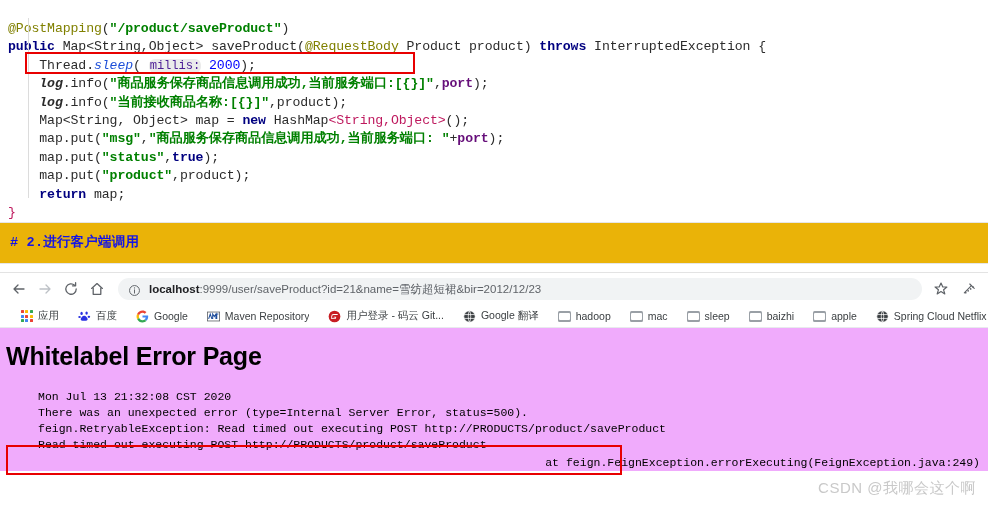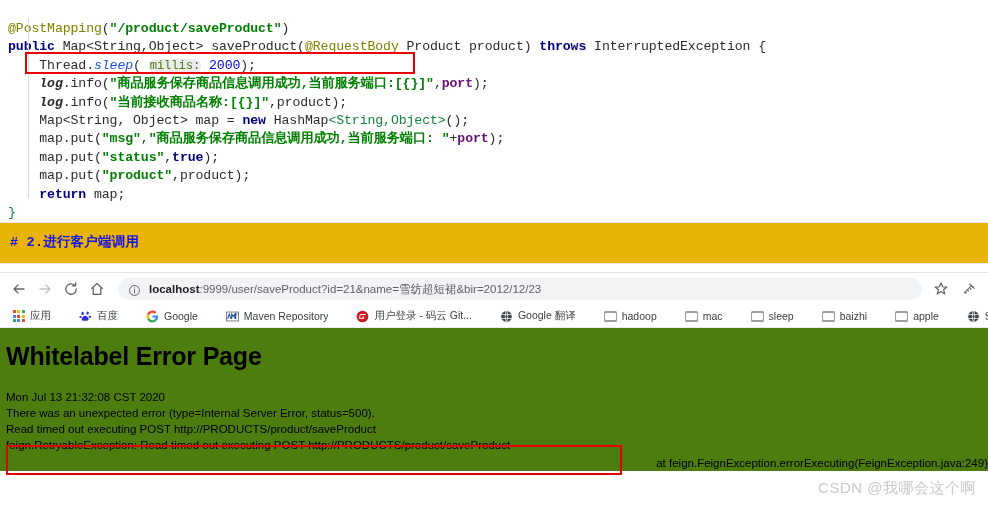--- a/index.html
+++ b/index.html
@@ -43,23 +43,23 @@
   .ln { display: block; padding-left: 8px; }
   .kw      { color: #000080; font-weight: bold; }
   .anno    { color: #808000; }
   .str     { color: #008000; font-weight: bold; }
   .strcn   { color: #008000; font-weight: bold; }
   .num     { color: #0000ff; }
   .fld     { color: #660e7a; font-weight: bold; }
   .mth     { color: #2b2b2b; font-style: italic; font-weight: bold; }
   .mthi    { color: #1d4ed8; font-style: italic; }
   .plain   { color: #2b2b2b; }
-  .dim     { color: #15803d; }
+  .dim     { color: #be185d; }
   .hint    {
-    color: #4d7c0f;
+    color: #4c1d95;
     background: #ebebeb;
     border-radius: 6px;
     padding: 0 1px;
     font-size: 12.2px;
   }
 
   .redbox {
     position: absolute;
     border: 2px solid #e80000;
     box-sizing: border-box;
@@ -144,22 +144,22 @@
     align-items: center;
     flex: none;
     gap: 2px;
   }
 
   
   #bookmarks {
     height: 22px;
     display: flex;
     align-items: center;
-    padding: 0 6px;
-    gap: 16px;
+    padding: 0 14px;
+    gap: 7px;
     border-bottom: 1px solid #e8eaed;
     overflow: hidden;
   }
   .bm {
     display: flex;
     align-items: center;
     height: 20px;
     padding: 0 6px;
     flex: none;
     max-width: 150px;
@@ -196,42 +196,43 @@
     display: grid;
     grid-template-columns: repeat(3, 3px);
     grid-template-rows: repeat(3, 3px);
     gap: 1.5px;
   }
   .apps-grid i { display: block; width: 3px; height: 3px; border-radius: 0.5px; }
 
   
   #page {
     position: relative;
-    padding: 14px 0 0 6px;
-    background: #4d7c0f;
+    padding: 14px 8px 0 6px;
+    background: #f0abfc;
   }
   #err-title {
     font-family: "Liberation Sans", sans-serif;
     font-size: 25px;
     font-weight: bold;
     color: #000000;
     margin: 0 0 0 0;
     letter-spacing: -0.2px;
   }
   #err-sub {
     font-family: "Liberation Sans", sans-serif;
     font-size: 11.5px;
     color: #000000;
     margin-top: 23px;
   }
   .err-line {
-    font-family: Liberation Sans, sans-serif;
+    font-family: Liberation Mono, monospace;
     font-size: 11.5px;
     color: #000000;
     line-height: 16px;
+    margin-left: 32px;
   }
   #err-block { margin-top: 18px; }
   #err-trace { padding-left: 38px; margin-top: 2px; text-align: right; }
 
   #redbox-trace {
     left: 6px; top: 445px; width: 616px; height: 30px;
   }
 
   
   #watermark {
@@ -437,22 +438,22 @@
       <span class="bm-label">Spring Cloud Netflix</span>
     </div>
 
   </div>
 
   <div id="page">
     <h1 id="err-title">Whitelabel Error Page</h1>
     <div id="err-block">
       <div class="err-line">Mon Jul 13 21:32:08 CST 2020</div>
       <div class="err-line">There was an unexpected error (type=Internal Server Error, status=500).</div>
+      <div class="err-line">feign.RetryableException: Read timed out executing POST http://PRODUCTS/product/saveProduct</div>
       <div class="err-line">Read timed out executing POST http://PRODUCTS/product/saveProduct</div>
-      <div class="err-line">feign.RetryableException: Read timed out executing POST http://PRODUCTS/product/saveProduct</div>
       <div class="err-line" id="err-trace">at feign.FeignException.errorExecuting(FeignException.java:249)</div>
     </div>
   </div>
 
 </div>
 
 <div class="redbox" id="redbox-trace"></div>
 
 <div id="watermark">CSDN @我哪会这个啊</div>
 

